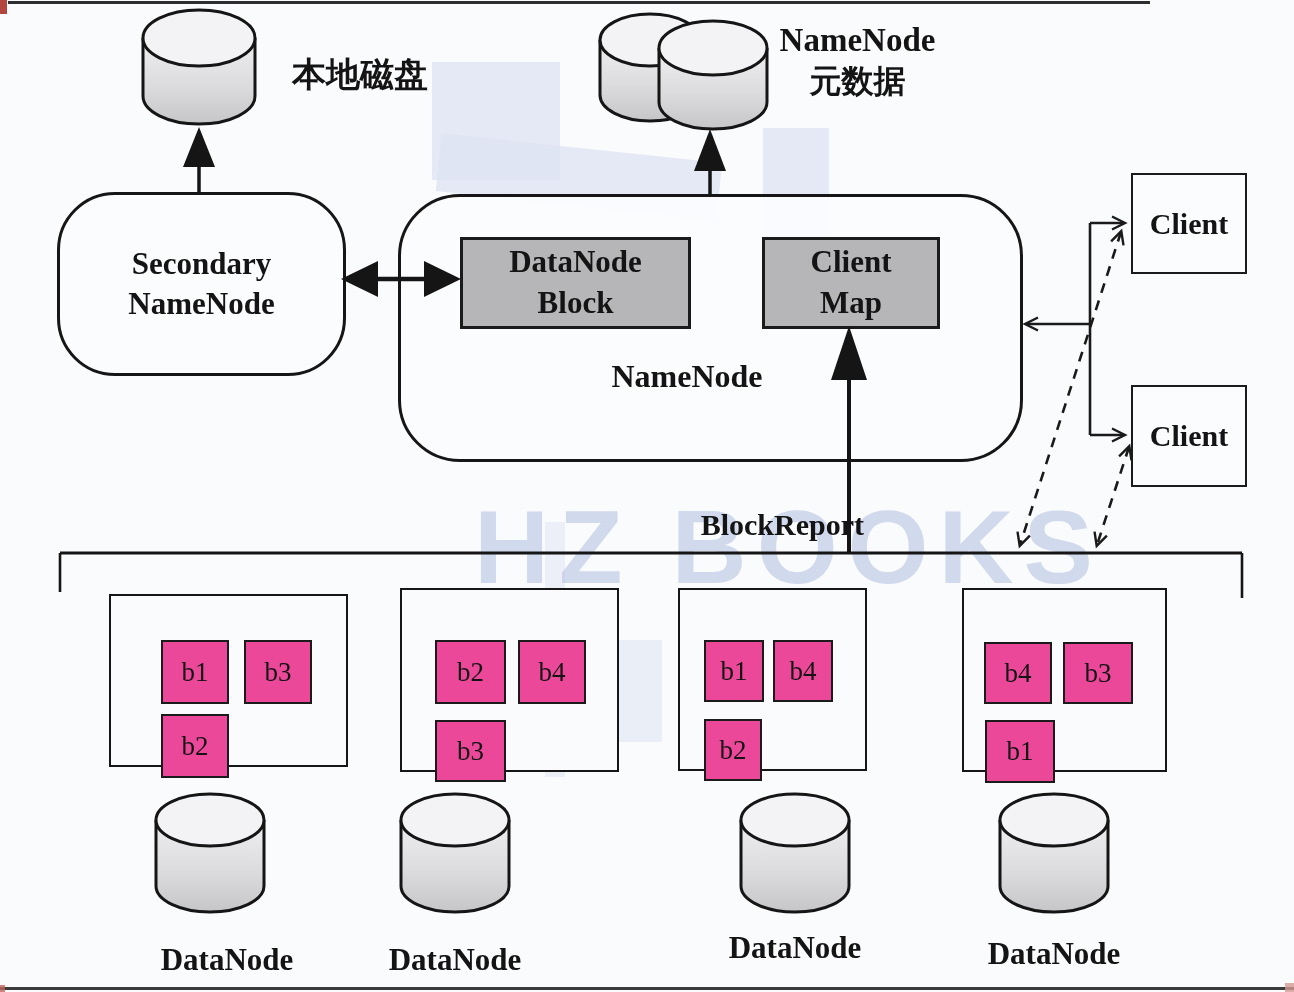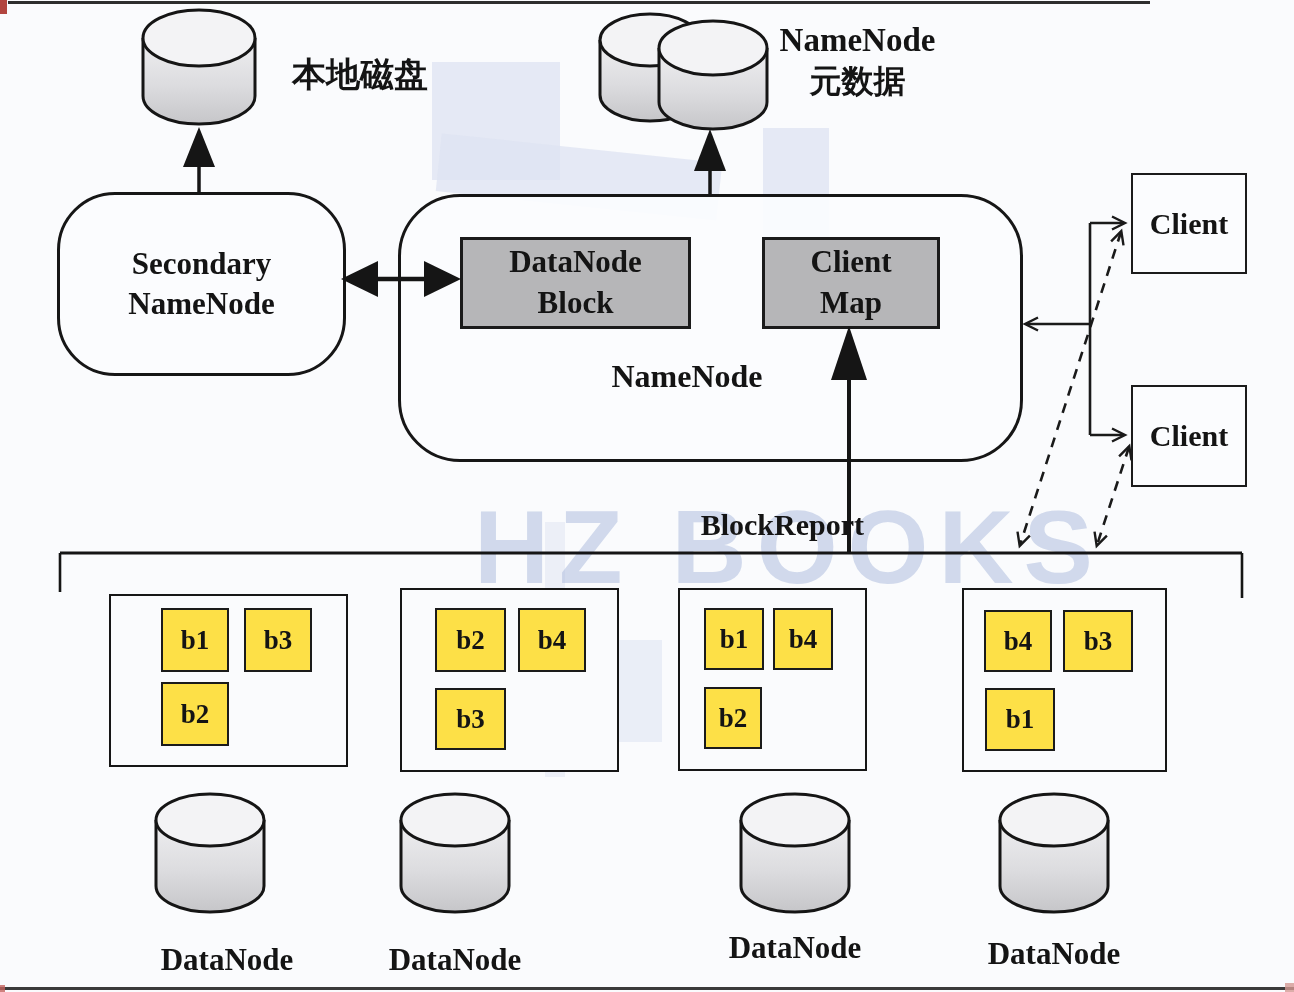--- a/index.html
+++ b/index.html
@@ -14,23 +14,23 @@
   .round-box{position:absolute;border:3px solid #161616;background:rgba(251,252,254,.92);
              display:flex;flex-direction:column;align-items:center;justify-content:center;
              text-align:center;line-height:1.28;}
   .gray-box{position:absolute;border:3px solid #1b1b1b;background:#b6b6b8;
             display:flex;flex-direction:column;align-items:center;justify-content:center;
             text-align:center;font-size:31px;font-weight:600;line-height:1.32;}
   .client-box{position:absolute;border:2.5px solid #1b1b1b;background:#fbfcfe;
               display:flex;align-items:center;justify-content:center;
               font-size:30px;font-weight:600;}
   .dn-box{position:absolute;border:2.5px solid #161616;background:#fafbfd;}
-  .blk{position:absolute;border:2.5px solid #1b1b1b;background:#fde047;
+  .blk{position:absolute;border:2.5px solid #1b1b1b;background:#ec4899;
        display:flex;align-items:center;justify-content:center;
-       font-size:27px;font-weight:700;}
+       font-size:27px;font-weight:400;margin-top:32px;}
   .lbl{position:absolute;text-align:center;font-weight:600;}
   .two-line{font-size:31px;font-weight:600;}
   svg{position:absolute;left:0;top:0;}
   .edge{position:absolute;}
 </style>
 </head>
 <body>
 
 <div id="canvas">
 

